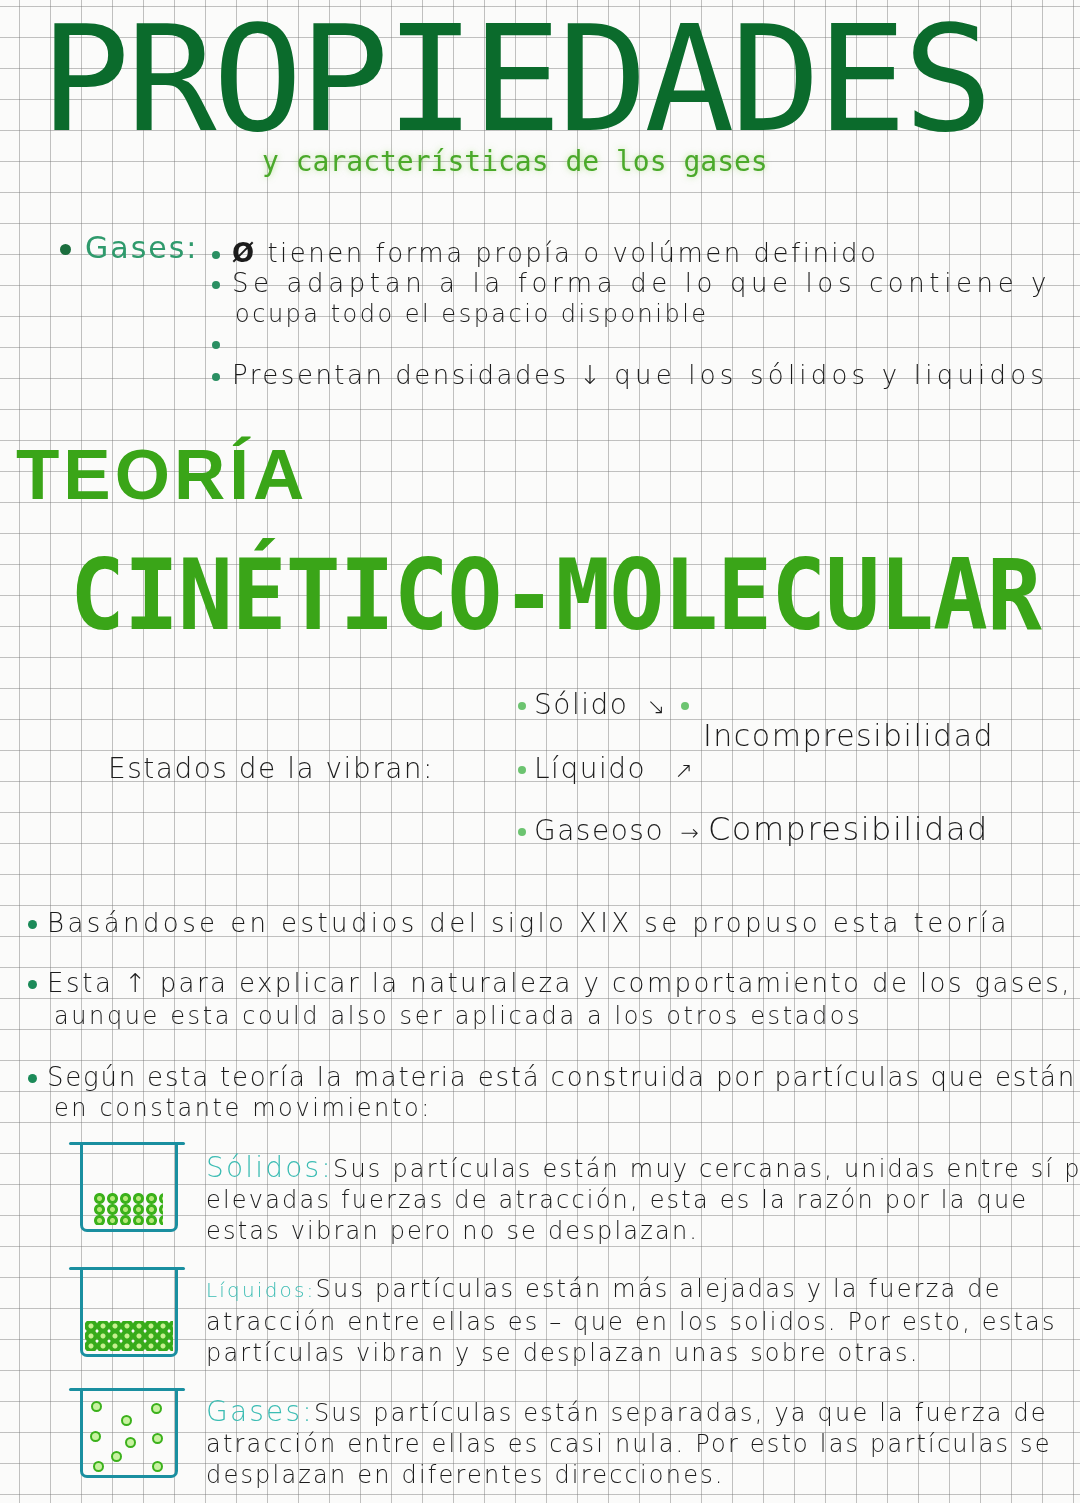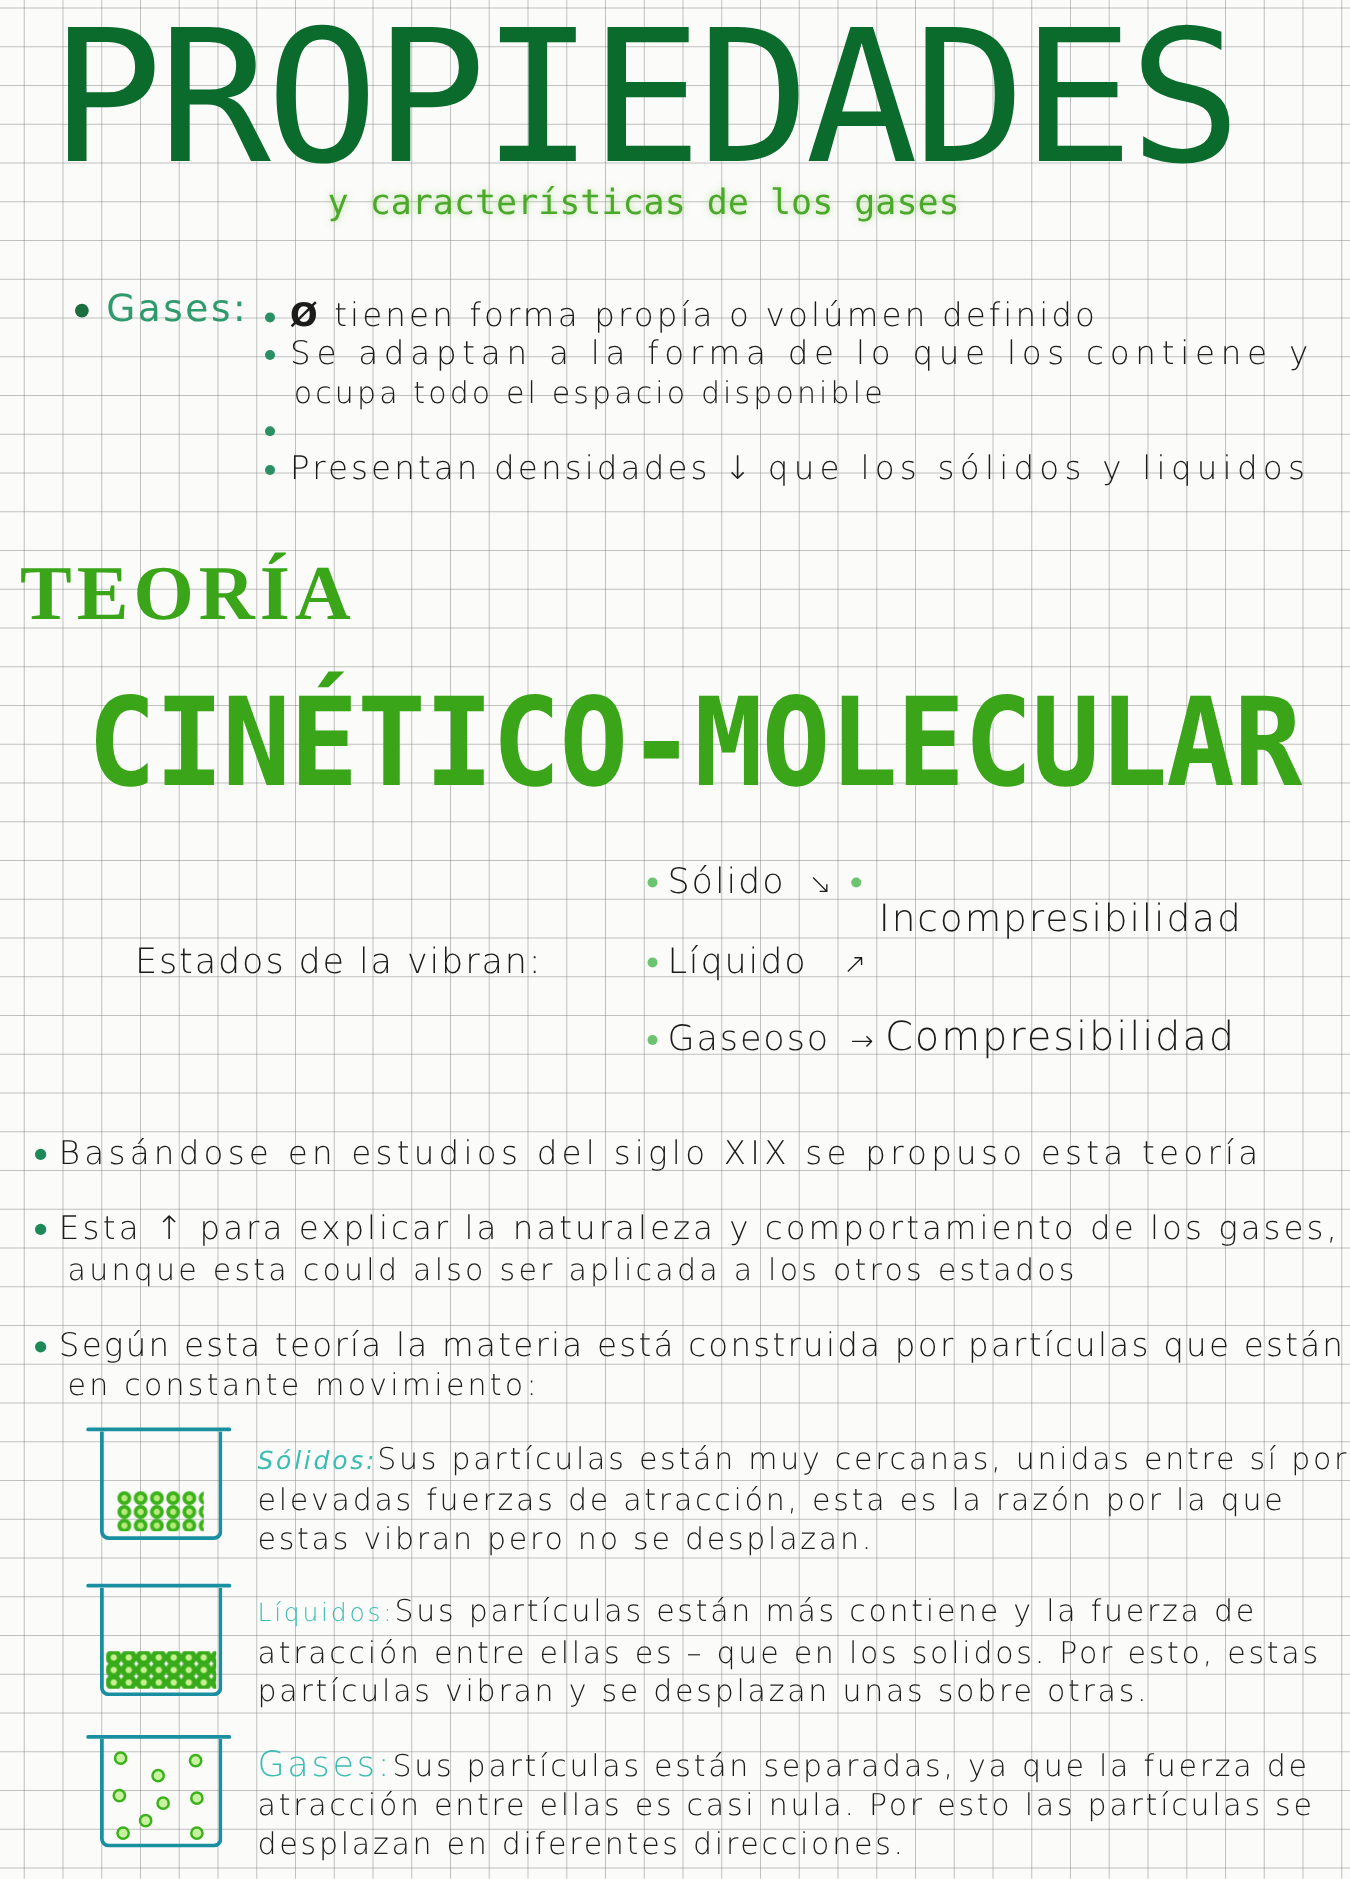--- a/index.html
+++ b/index.html
@@ -31,22 +31,22 @@
 
   
   .bullet { display: inline-block; width: 9px; height: 9px; border-radius: 50%; background: #1d7c49; vertical-align: middle; }
   .gases-label { left: 60px; top: 230px; font-size: 30px; color: #2f9a6c; letter-spacing: 2px; }
   .gases-label .bullet { width: 11px; height: 11px; margin-right: 14px; background:#1b6e3e; }
   .gline { font-size: 26px; line-height: 30px; letter-spacing: 2.5px; }
   .gline .bullet { width: 8px; height: 8px; background: #2a8f62; margin-right: 12px; }
 
   
   .teoria {
-    left: 16px; top: 425px; font-family: Liberation Serif, serif;
-    font-size: 62px; line-height: 100px; color: #3aa518; letter-spacing: 4px; font-weight: bold;
+    left: 16px; top: 425px; font-family: Liberation Sans, sans-serif;
+    font-size: 71px; line-height: 100px; color: #3aa518; letter-spacing: 4px; font-weight: bold;
   }
   .cinetico {
     left: 70px; top: 545px; font-family: "DejaVu Sans Mono", monospace;
     font-size: 98px; line-height: 100px; color: #3aa518; letter-spacing: -1px; font-weight: bold;
     transform: scaleX(0.93); transform-origin: left;
   }
 
   
   .states-text { font-size: 28px; letter-spacing: 1.5px; }
   .gdot { display:inline-block; width:8px; height:8px; border-radius:50%; background:#6cc470; margin-right:8px; vertical-align: middle; }
@@ -137,30 +137,30 @@
 <div class="abs tb hand" style="left:54px; top:1001px; font-size:24px;">aunque esta could also ser aplicada a los otros estados</div>
 <div class="abs tb hand" style="left:28px; top:1062px;">
   <span class="bullet"></span><span style="letter-spacing:1.8px;">Según esta teoría la materia está construida por partículas que están</span>
 </div>
 <div class="abs tb hand" style="left:54px; top:1093px; font-size:24px;">en constante movimiento:</div>
 
 <div class="beaker" style="left:80px; top:1145px;">
   <div class="solid-particles"></div>
 </div>
 <div class="abs stext hand" style="left:206px; top:1152px;">
-  <span class="state-label" style="font-size:20px;font-style:italic;">Sólidos:</span><span>Sus partículas están muy cercanas, unidas entre sí por</span>
+  <span class="state-label" style="font-size:28px;">Sólidos:</span><span>Sus partículas están muy cercanas, unidas entre sí por</span>
 </div>
 <div class="abs stext hand" style="left:206px; top:1185px;">elevadas fuerzas de atracción, esta es la razón por la que</div>
 <div class="abs stext hand" style="left:206px; top:1216px;">estas vibran pero no se desplazan.</div>
 
 <div class="beaker" style="left:80px; top:1270px;">
   <div class="liquid-particles"></div>
 </div>
 <div class="abs stext hand" style="left:206px; top:1274px;">
-  <span class="state-label" style="font-size:20px;">Líquidos:</span><span>Sus partículas están más contiene y la fuerza de</span>
+  <span class="state-label" style="font-size:20px;">Líquidos:</span><span>Sus partículas están más alejadas y la fuerza de</span>
 </div>
 <div class="abs stext hand" style="left:206px; top:1307px;">atracción entre ellas es – que en los solidos. Por esto, estas</div>
 <div class="abs stext hand" style="left:206px; top:1338px;">partículas vibran y se desplazan unas sobre otras.</div>
 
 <div class="beaker" style="left:80px; top:1391px;">
   <span class="gp" style="left:8px; top:10px;"></span>
   <span class="gp" style="left:38px; top:24px;"></span>
   <span class="gp" style="left:68px; top:12px;"></span>
   <span class="gp" style="left:7px; top:40px;"></span>
   <span class="gp" style="left:42px; top:46px;"></span>

